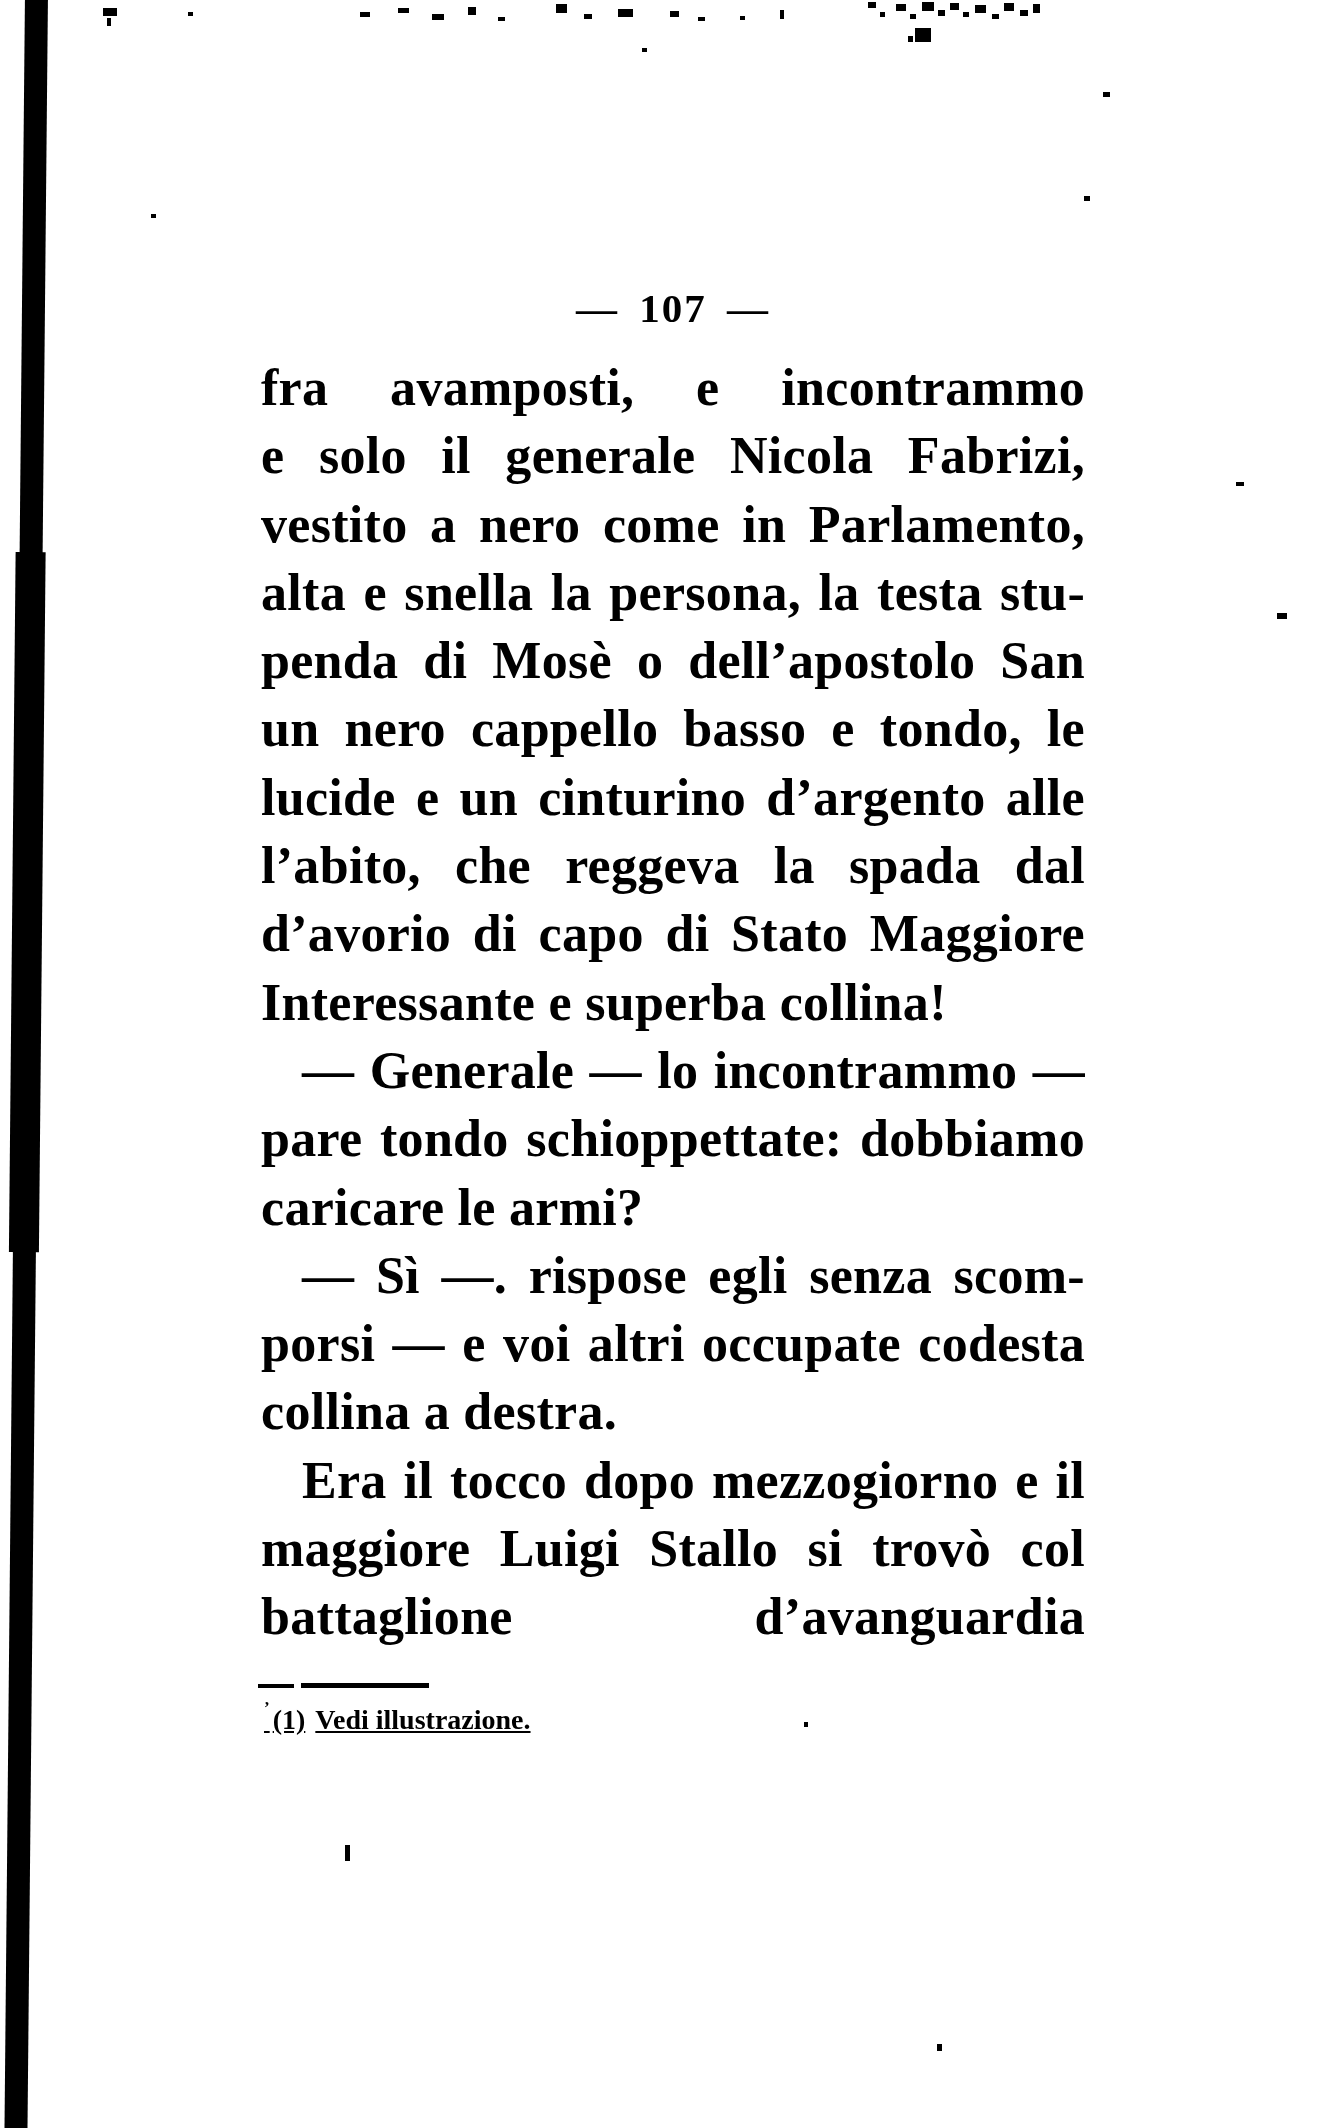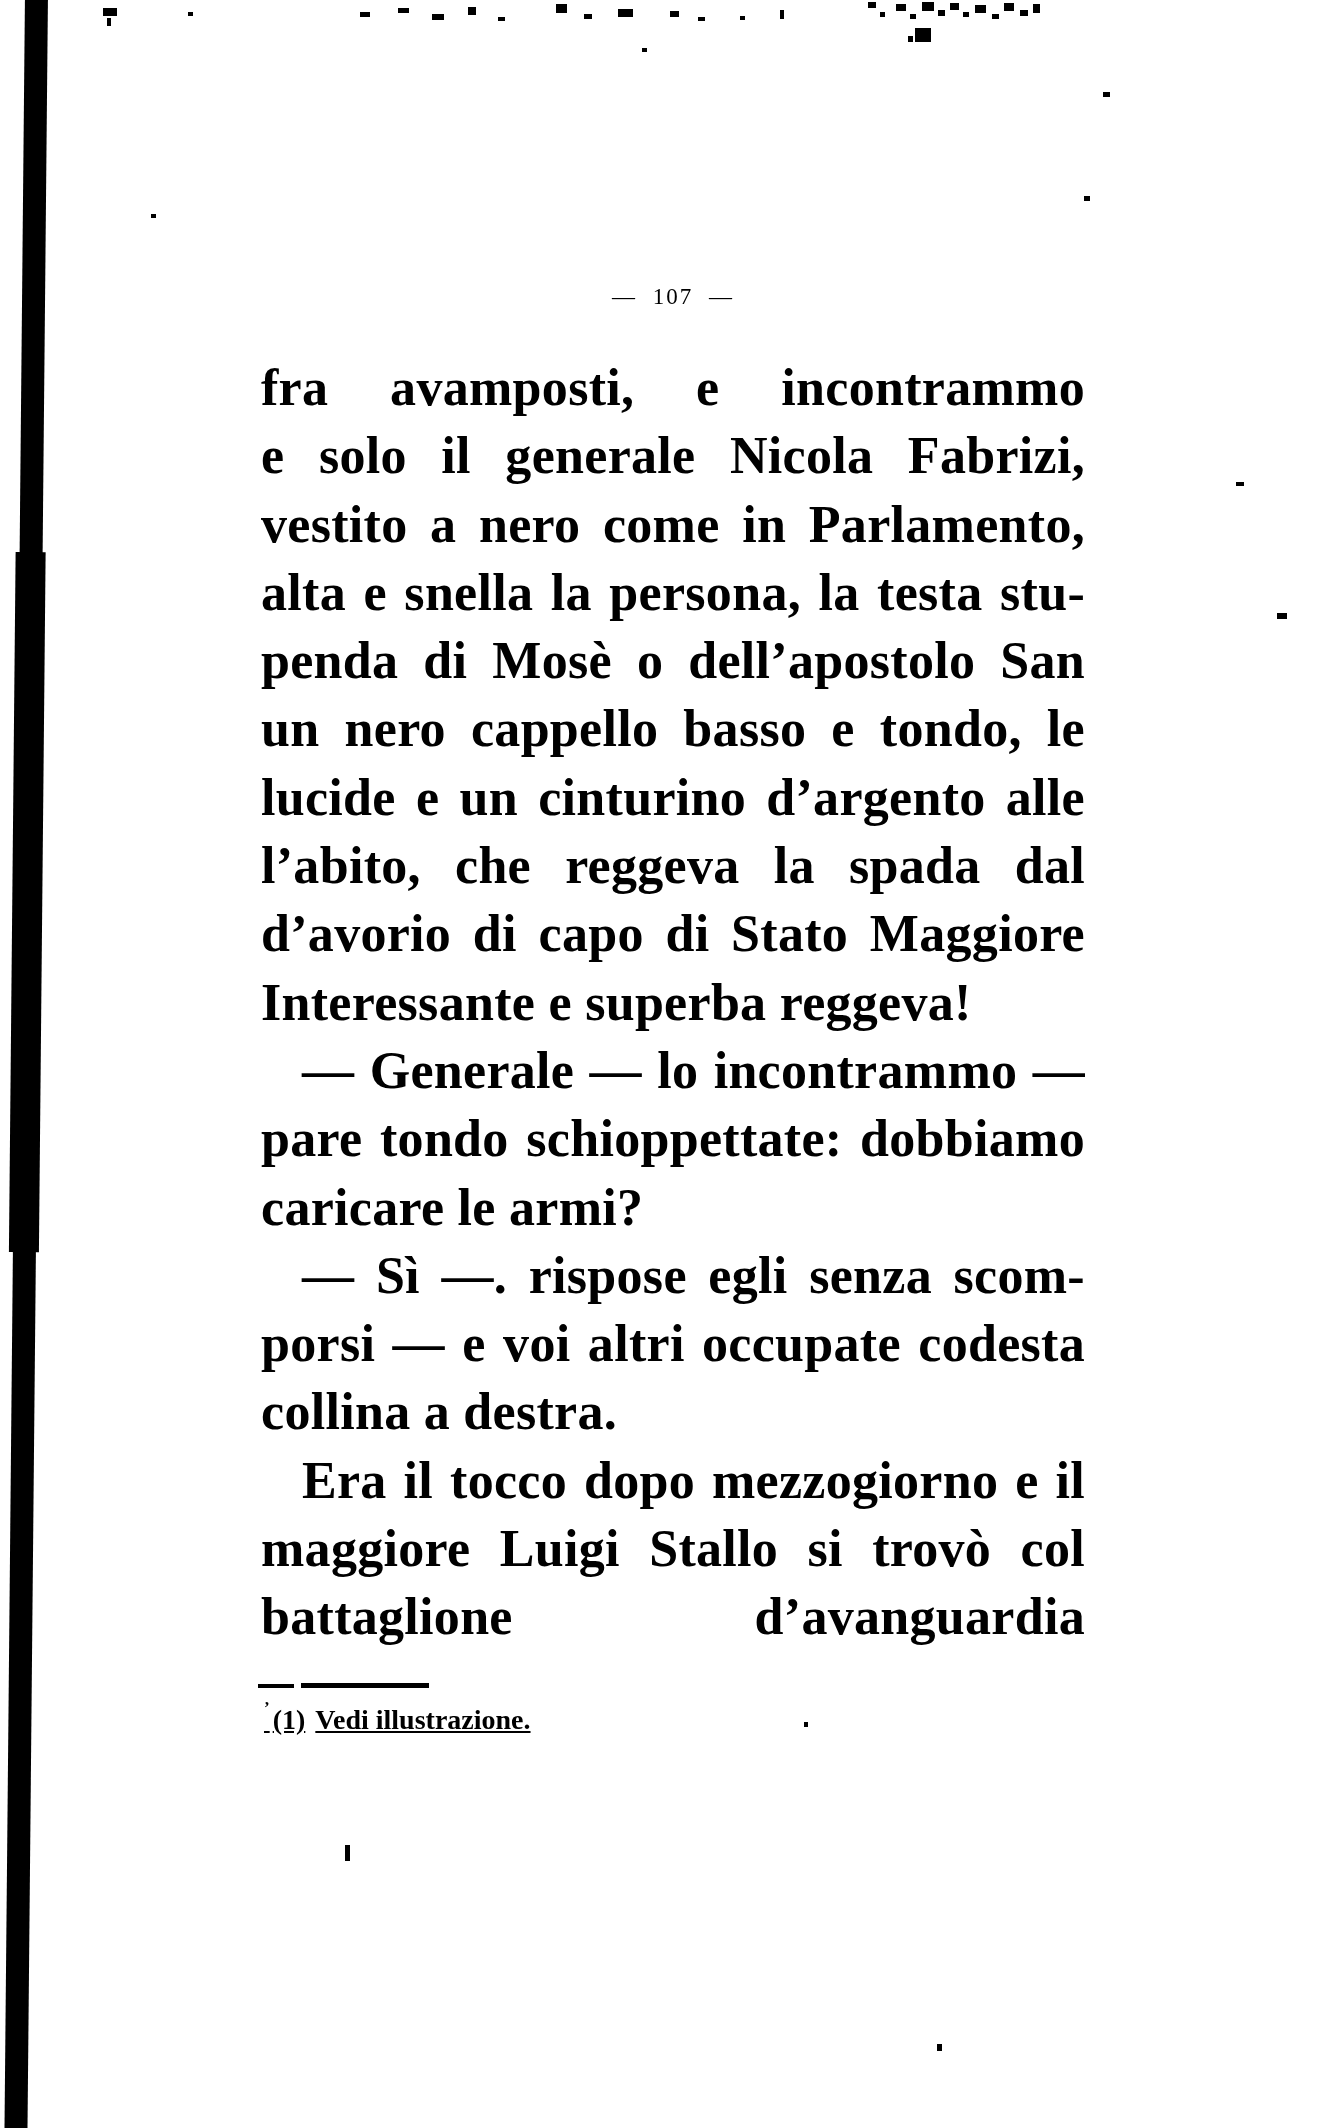--- a/index.html
+++ b/index.html
@@ -38,22 +38,22 @@
   
   .speck { position: absolute; background: #000; }
 
   
   .page-number {
     position: absolute;
     left: 261px;
     top: 284px;
     width: 824px;
     text-align: center;
-    font-size: 23px;
-    font-weight: normal;
+    font-size: 41px;
+    font-weight: bold;
     letter-spacing: 2px;
     word-spacing: 8px;
     white-space: nowrap;
   }
 
   
   .page-body {
     position: absolute;
     left: 261px;
     top: 354px;
@@ -145,21 +145,21 @@
   <div class="page-body">
     <div class="line j">fra avamposti, e incontrammo pedestre</div>
     <div class="line j">e solo il generale Nicola Fabrizi, tutto</div>
     <div class="line j">vestito a nero come in Parlamento,</div>
     <div class="line j">alta e snella la persona, la testa stu-</div>
     <div class="line j">penda di Mosè o dell’apostolo San Paolo,</div>
     <div class="line j">un nero cappello basso e tondo, le scarpe</div>
     <div class="line j">lucide e un cinturino d’argento alle</div>
     <div class="line j">l’abito, che reggeva la spada dal pomo</div>
     <div class="line j">d’avorio di capo di Stato Maggiore (¹).</div>
-    <div class="line">Interessante e superba reggeva!</div>
+    <div class="line">Interessante e superba collina!</div>
     <div class="line j indent">— Generale — lo incontrammo — si</div>
     <div class="line j">pare tondo schioppettate: dobbiamo far</div>
     <div class="line">caricare le armi?</div>
     <div class="line j indent">— Sì —. rispose egli senza scom-</div>
     <div class="line j">porsi — e voi altri occupate codesta</div>
     <div class="line">collina a destra.</div>
     <div class="line j indent">Era il tocco dopo mezzogiorno e il</div>
     <div class="line j">maggiore Luigi Stallo si trovò col suo</div>
     <div class="line j">battaglione d’avanguardia impegnato</div>
   </div>

